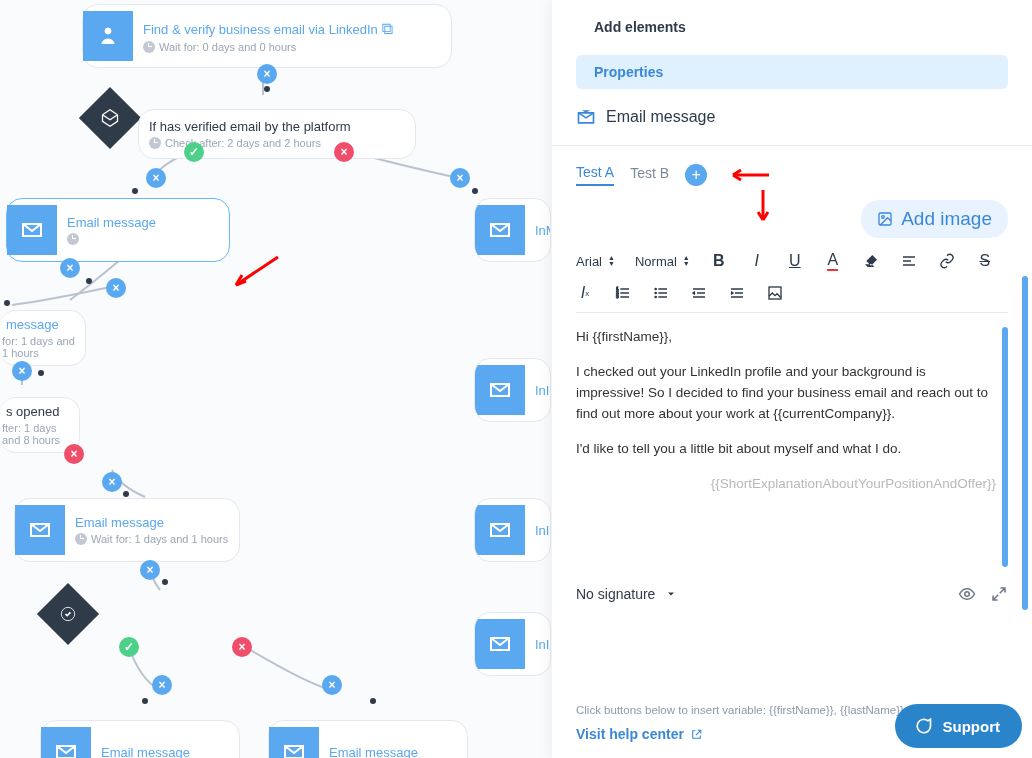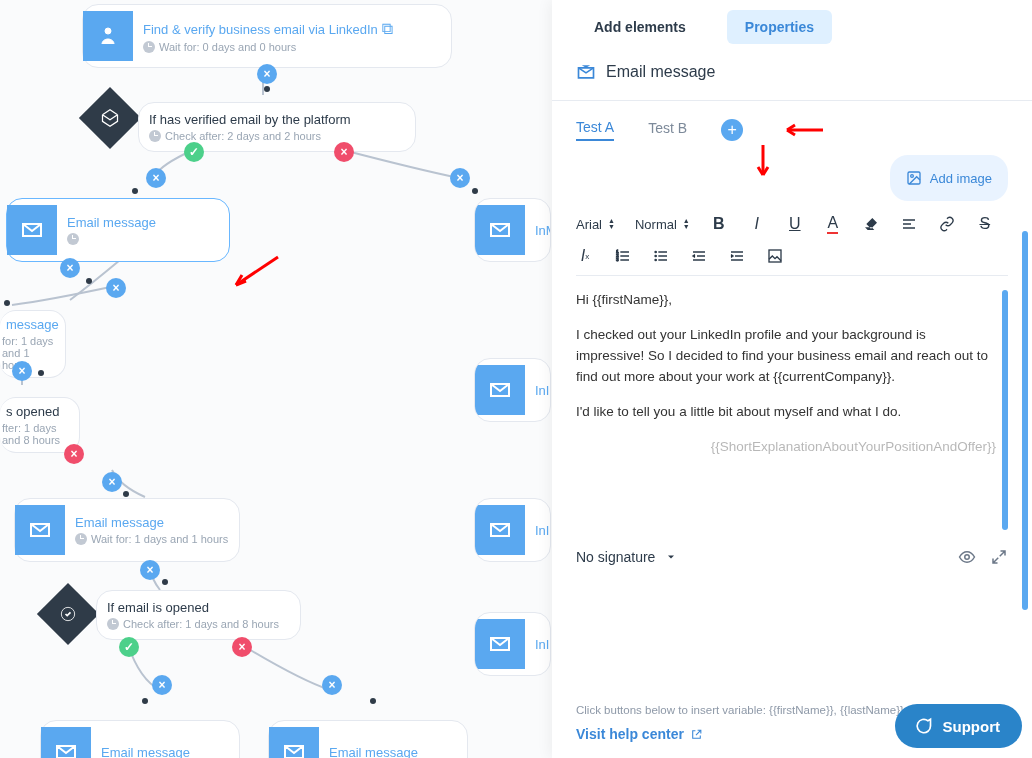--- a/index.html
+++ b/index.html
@@ -23,35 +23,35 @@
 .chip { position: absolute; width: 20px; height: 20px; border-radius: 50%; display: flex; align-items: center; justify-content: center; color: #fff; font-size: 12px; font-weight: bold; cursor: pointer; }
 .chip.blue { background: #5aa8f0; }
 .chip.green { background: #4cd08a; }
 .chip.red { background: #f04d6b; }
 .dot { position: absolute; width: 6px; height: 6px; border-radius: 50%; background: #2f3b48; }
 .arrow-red { position: absolute; pointer-events: none; }
 
 
 .panel { position: absolute; right: 0; top: 0; width: 480px; height: 758px; background: #fff; box-shadow: -2px 0 14px rgba(0,0,0,.06); display: flex; flex-direction: column; }
 .panel-nopad { padding: 0 24px; }
-.tabs { display: flex; gap: 23px; margin-top: 10px; }
+.tabs { display: flex; gap: 11px; margin-top: 10px; flex-direction: column; }
 .tab { padding: 9px 18px; font-size: 14px; color: #2d3b4a; font-weight: 600; border-radius: 6px; cursor: pointer; }
 .tab.active { background: #dff0ff; color: #3b88d8; }
 .section-head { display: flex; align-items: center; gap: 10px; padding: 18px 24px; border-bottom: 1px solid #e7ebf1; }
 .section-head svg { width: 20px; height: 20px; }
 .section-head span { font-size: 16px; color: #2d3b4a; }
 .scroll-wrap { flex: 1; overflow: hidden; position: relative; }
 .scroll-inner { position: absolute; inset: 0 24px 0 24px; overflow: hidden; }
 .scroll-bar { position: absolute; right: 4px; top: 130px; bottom: 80px; width: 6px; background: #5aa8f0; border-radius: 3px; }
-.test-tabs { display: flex; align-items: center; gap: 34px; margin: 18px 0 14px 0; }
+.test-tabs { display: flex; align-items: center; gap: 16px; margin: 18px 0 14px 0; }
 .test-tab { font-size: 14px; color: #7d8a9a; padding-bottom: 4px; cursor: pointer; }
 .test-tab.active { color: #3b88d8; border-bottom: 2px solid #3b88d8; }
 .plus { width: 22px; height: 22px; border-radius: 50%; background: #5aa8f0; display: flex; align-items: center; justify-content: center; color: #fff; font-size: 16px; cursor: pointer; }
 .addimg-row { display: flex; justify-content: flex-end; margin-bottom: 8px; }
-.addimg { display: flex; align-items: center; gap: 8px; background: #e9f3ff; color: #3b88d8; border-radius: 18px; padding: 15px 16px; font-size: 13px; cursor: pointer; }
+.addimg { display: flex; align-items: center; gap: 8px; background: #e9f3ff; color: #3b88d8; border-radius: 18px; padding: 8px 16px; font-size: 19px; cursor: pointer; }
 .subject { border: none; border-bottom: 1px solid #c9d0db; width: 100%; font-size: 14px; padding: 8px 2px; outline: none; margin-bottom: 10px; }
 .toolbar { display: flex; flex-wrap: wrap; align-items: center; gap: 14px 20px; padding: 6px 0 10px 0; border-bottom: 1px solid #e7ebf1; margin-bottom: 14px; }
 .tb-font, .tb-size { display: flex; align-items: center; gap: 6px; font-size: 13px; color: #2d3b4a; cursor: pointer; }
 .tb-btn { width: 18px; height: 18px; display: flex; align-items: center; justify-content: center; color: #2d3b4a; cursor: pointer; }
 .tb-btn svg { width: 16px; height: 16px; }
 .editor { position: relative; height: 240px; }
 .editor-body { position: absolute; inset: 0 12px 0 0; overflow: hidden; font-size: 13.5px; color: #333; line-height: 1.55; }
 .editor-body p { margin-bottom: 14px; }
 .editor-scroll { position: absolute; right: 0; top: 0; bottom: 0; width: 6px; background: #5aa8f0; border-radius: 3px; }
 .sig-row { display: flex; align-items: center; justify-content: space-between; margin-top: 18px; }
@@ -101,21 +101,21 @@
   </div>
 </div>
 <div class="chip blue" style="left:257px; top:64px;">×</div>
 <div class="dot" style="left:264px; top:86px;"></div>
 
 <div class="diamond" style="left:88px; top:96px;">
   <svg viewBox="0 0 24 24">
         <path d="M3 8l9 6 9-6M3 8v8l9 6 9-6V8M3 8l9-6 9 6" stroke-width="1.5"></path>
       </svg>
 </div>
-<div class="node" style="left:138px; top:102px; width:278px;">
+<div class="node" style="left:138px; top:109px; width:278px;">
   <div style="width:10px"></div>
   <div class="node-body">
     <div class="node-title dark">If has verified email by the platform</div>
     <div class="node-sub">
           <span class="clock"></span>
           <span>Check after: 2 days and 2 hours</span>
         </div>
   </div>
 </div>
 <div class="chip green" style="left:184px; top:142px;">✓</div>
@@ -148,21 +148,21 @@
   <div class="node-body">
         <div class="node-title" style="font-size:13px;">InMail message</div>
       </div>
 </div>
 
 <div class="chip blue" style="left:60px; top:258px;">×</div>
 <div class="dot" style="left:86px; top:278px;"></div>
 <div class="chip blue" style="left:106px; top:278px;">×</div>
 <div class="dot" style="left:4px; top:300px;"></div>
 
-<div class="node" style="left:0; top:310px; width:66px; border-left:none; padding-left:6px;">
+<div class="node" style="left:0; top:310px; width:86px; border-left:none; padding-left:6px;">
   <div class="node-body">
     <div class="node-title">message</div>
     <div class="node-sub" style="margin-left:-4px;">
           <span>for: 1 days and 1 hours</span>
         </div>
   </div>
 </div>
 <div class="chip blue" style="left:12px; top:361px;">×</div>
 <div class="dot" style="left:38px; top:370px;"></div>
 
@@ -216,30 +216,20 @@
 </div>
 
 <div class="chip blue" style="left:140px; top:560px;">×</div>
 <div class="dot" style="left:162px; top:579px;"></div>
 
 <div class="diamond" style="left:46px; top:592px;">
   <svg viewBox="0 0 24 24">
         <circle cx="12" cy="12" r="8"></circle>
         <path d="M9 12l2 2 4-4" stroke-width="2"></path>
       </svg>
-</div>
-<div class="node" style="left:96px; top:590px; width:205px;">
-  <div style="width:10px"></div>
-  <div class="node-body">
-    <div class="node-title dark">If email is opened</div>
-    <div class="node-sub">
-          <span class="clock"></span>
-          <span>Check after: 1 days and 8 hours</span>
-        </div>
-  </div>
 </div>
 <div class="chip green" style="left:119px; top:637px;">✓</div>
 <div class="chip red" style="left:232px; top:637px;">×</div>
 
 <div class="node" style="left:474px; top:612px; width:77px; overflow:hidden;">
   <div class="node-icon">
         <svg viewBox="0 0 24 24">
           <path d="M3 6h18v12H3zM3 6l9 7 9-7" fill="none" stroke-width="2"></path>
         </svg>
       </div>

